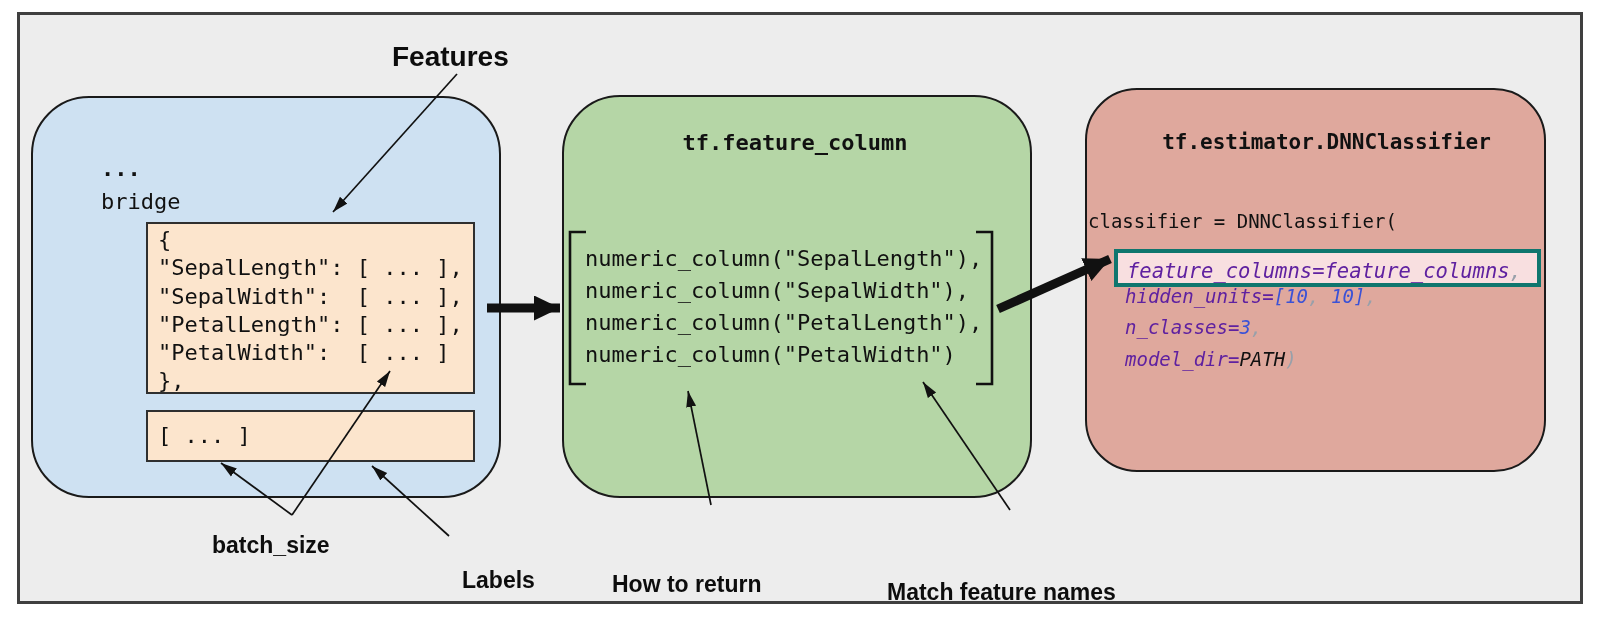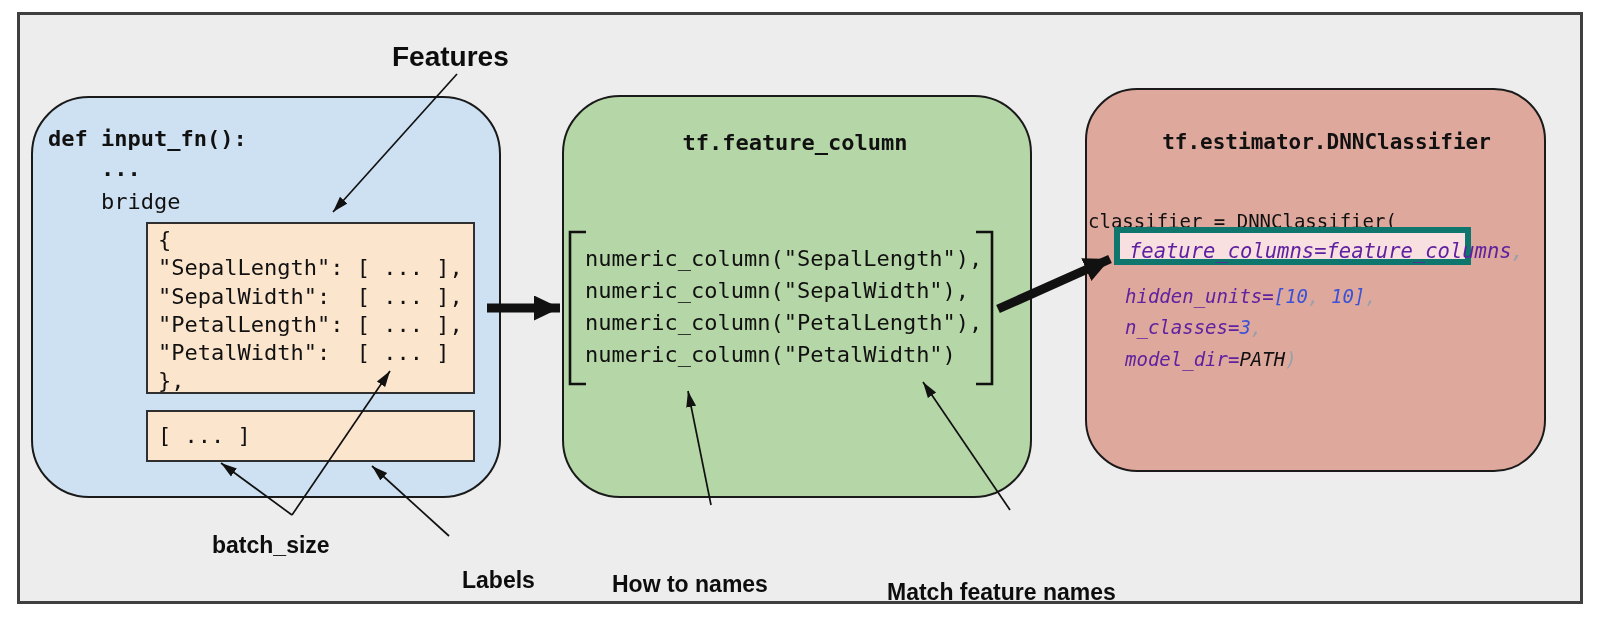--- a/index.html
+++ b/index.html
@@ -49,43 +49,42 @@
     color: #0d0d0d;
     white-space: pre;
   }
   .gtitle { position: absolute; left: 562px; top: 130px; width: 466px; text-align: center; font-size: 22px; font-weight: bold; white-space: pre; }
   .ptitle { position: absolute; left: 1085px; top: 130px; width: 457px; text-align: center; font-size: 21px; font-weight: bold; padding-left: 26px; box-sizing: border-box; white-space: pre; }
 
   .pcode { position: absolute; font-size: 19px; line-height: 26px; white-space: pre; }
   .ital { font-style: italic; }
   .hlbox {
     position: absolute;
-    left: 1114px; top: 227px; width: 357px; height: 38px;
+    left: 1114px; top: 249px; width: 427px; height: 38px;
     background: var(--highlight-box);
-    border: 6px solid #0f766e;
+    border: 4px solid #0f766e;
     box-sizing: border-box;
   }
   .hlbox .hltext { position: absolute; left: 9px; top: 6px; font-size: 20.5px; font-style: italic; white-space: pre; }
 
   .seg-purple { color: var(--code-purple); }
   .seg-blue   { color: var(--code-blue); }
   .seg-gray   { color: var(--code-gray); }
   .seg-ink    { color: var(--ink); }
 
   svg.overlay { position: absolute; left: 0; top: 0; pointer-events: none; }
 </style>
 </head>
 <body>
 
 <div class="canvas">
 
   <div class="frame"></div>
 
   <div class="rbox box-blue"></div>
-  <div class="code bold" style="left:48px; top:126px;">def input_fn():</div>
   <div class="code bold" style="left:101px; top:156px;">...</div>
   <div class="code" style="left:101px; top:189px;">bridge</div>
 
   <div class="peachbox dictbox">
     <div class="dline">{</div>
     <div class="dline">"SepalLength": [ ... ],</div>
     <div class="dline">"SepalWidth":  [ ... ],</div>
     <div class="dline">"PetalLength": [ ... ],</div>
     <div class="dline">"PetalWidth":  [ ... ]</div>
     <div class="dline">},</div>
@@ -110,21 +109,21 @@
     <div class="hltext"><span class="seg-purple">feature_columns=feature_columns</span><span class="seg-gray">,</span></div>
   </div>
   <div class="pcode ital" style="left:1125px; top:283px;"><span class="seg-purple">hidden_units=</span><span class="seg-blue">[10</span><span class="seg-gray">, </span><span class="seg-blue">10]</span><span class="seg-gray">,</span></div>
   <div class="pcode ital" style="left:1125px; top:314px;"><span class="seg-purple">n_classes=</span><span class="seg-blue">3</span><span class="seg-gray">,</span></div>
   <div class="pcode ital" style="left:1125px; top:346px;"><span class="seg-purple">model_dir=</span><span class="seg-ink">PATH</span><span class="seg-gray">)</span></div>
 
   <div class="ann" style="left:392px; top:42px; font-size:28px;">Features</div>
   <div class="ann" style="left:212px; top:531px;">batch_size</div>
   <div class="ann" style="left:462px; top:526px;margin-top:40px;">Labels</div>
   <div class="ann" style="left:612px; top:512px;">
-    <div>How to names</div>
+    <div>How to return</div>
     
     
   </div>
   <div class="ann" style="left:887px; top:520px;">
     <div>Match feature names</div>
     
   </div>
 
   <svg class="overlay" width="1600" height="618" viewBox="0 0 1600 618">
     <defs>

